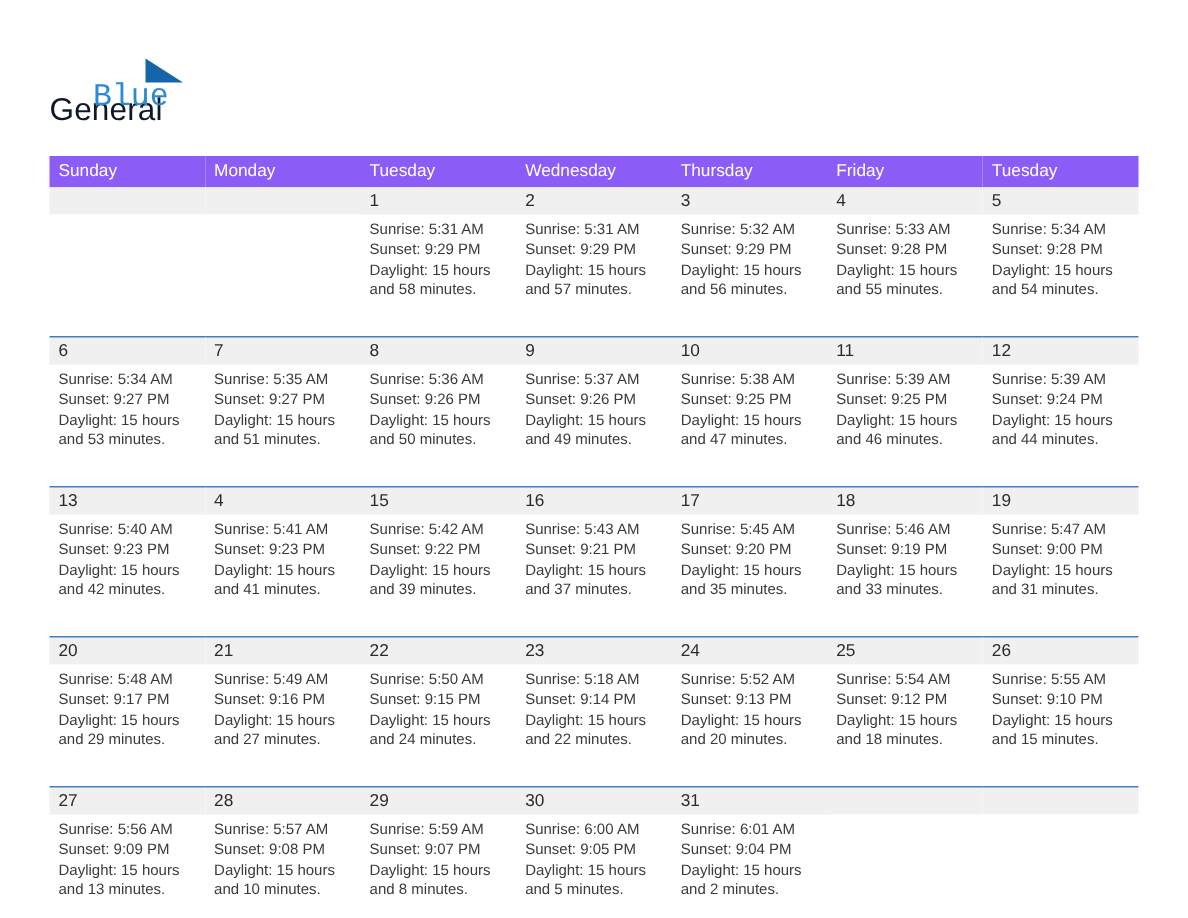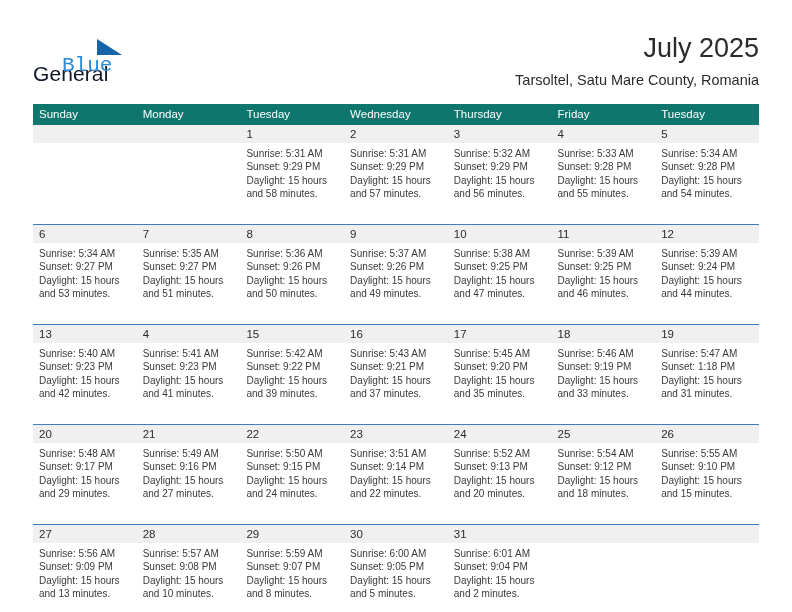--- a/index.html
+++ b/index.html
@@ -92,21 +92,21 @@
   
   .calendar {
     position: absolute;
     left: 33px;
     top: 104px;
     width: 726px;
     border-collapse: collapse;
     table-layout: fixed;
   }
   .calendar th {
-    background: #0f766e;
+    background: #8b5cf6;
     color: #ffffff;
     font-size: 11.5px;
     font-weight: normal;
     text-align: left;
     padding: 4px 0 5px 6px;
     height: 12px;
     border: none;
   }
   .calendar td {
     width: 103.71px;
@@ -152,24 +152,20 @@
 <div class="page">
 
   <div class="header">
 
     <div class="brand">
       <span class="brand-general">General</span>
       <span class="brand-tri"></span>
       <span class="brand-blue">Blue</span>
     </div>
 
-    <div class="title-block">
-      <h1 class="cal-title">July 2025</h1>
-      <p class="cal-location">Tarsoltel, Satu Mare County, Romania</p>
-    </div>
 
   </div>
 
   <table class="calendar">
     <thead>
       <tr>
         <th>Sunday</th>
         <th>Monday</th>
         <th>Tuesday</th>
         <th>Wednesday</th>
@@ -354,21 +350,21 @@
             <div>Sunrise: 5:46 AM</div>
             <div>Sunset: 9:19 PM</div>
             <div>Daylight: 15 hours</div>
             <div>and 33 minutes.</div>
           </div>
         </td>
         <td>
           <div class="daynum-strip">19</div>
           <div class="cell-body">
             <div>Sunrise: 5:47 AM</div>
-            <div>Sunset: 1:18 PM</div>
+            <div>Sunset: 9:00 PM</div>
             <div>Daylight: 15 hours</div>
             <div>and 31 minutes.</div>
           </div>
         </td>
       </tr>
 
       <tr class="week-row">
         <td>
           <div class="daynum-strip">20</div>
           <div class="cell-body">
@@ -392,21 +388,21 @@
           <div class="cell-body">
             <div>Sunrise: 5:50 AM</div>
             <div>Sunset: 9:15 PM</div>
             <div>Daylight: 15 hours</div>
             <div>and 24 minutes.</div>
           </div>
         </td>
         <td>
           <div class="daynum-strip">23</div>
           <div class="cell-body">
-            <div>Sunrise: 3:51 AM</div>
+            <div>Sunrise: 5:18 AM</div>
             <div>Sunset: 9:14 PM</div>
             <div>Daylight: 15 hours</div>
             <div>and 22 minutes.</div>
           </div>
         </td>
         <td>
           <div class="daynum-strip">24</div>
           <div class="cell-body">
             <div>Sunrise: 5:52 AM</div>
             <div>Sunset: 9:13 PM</div>

